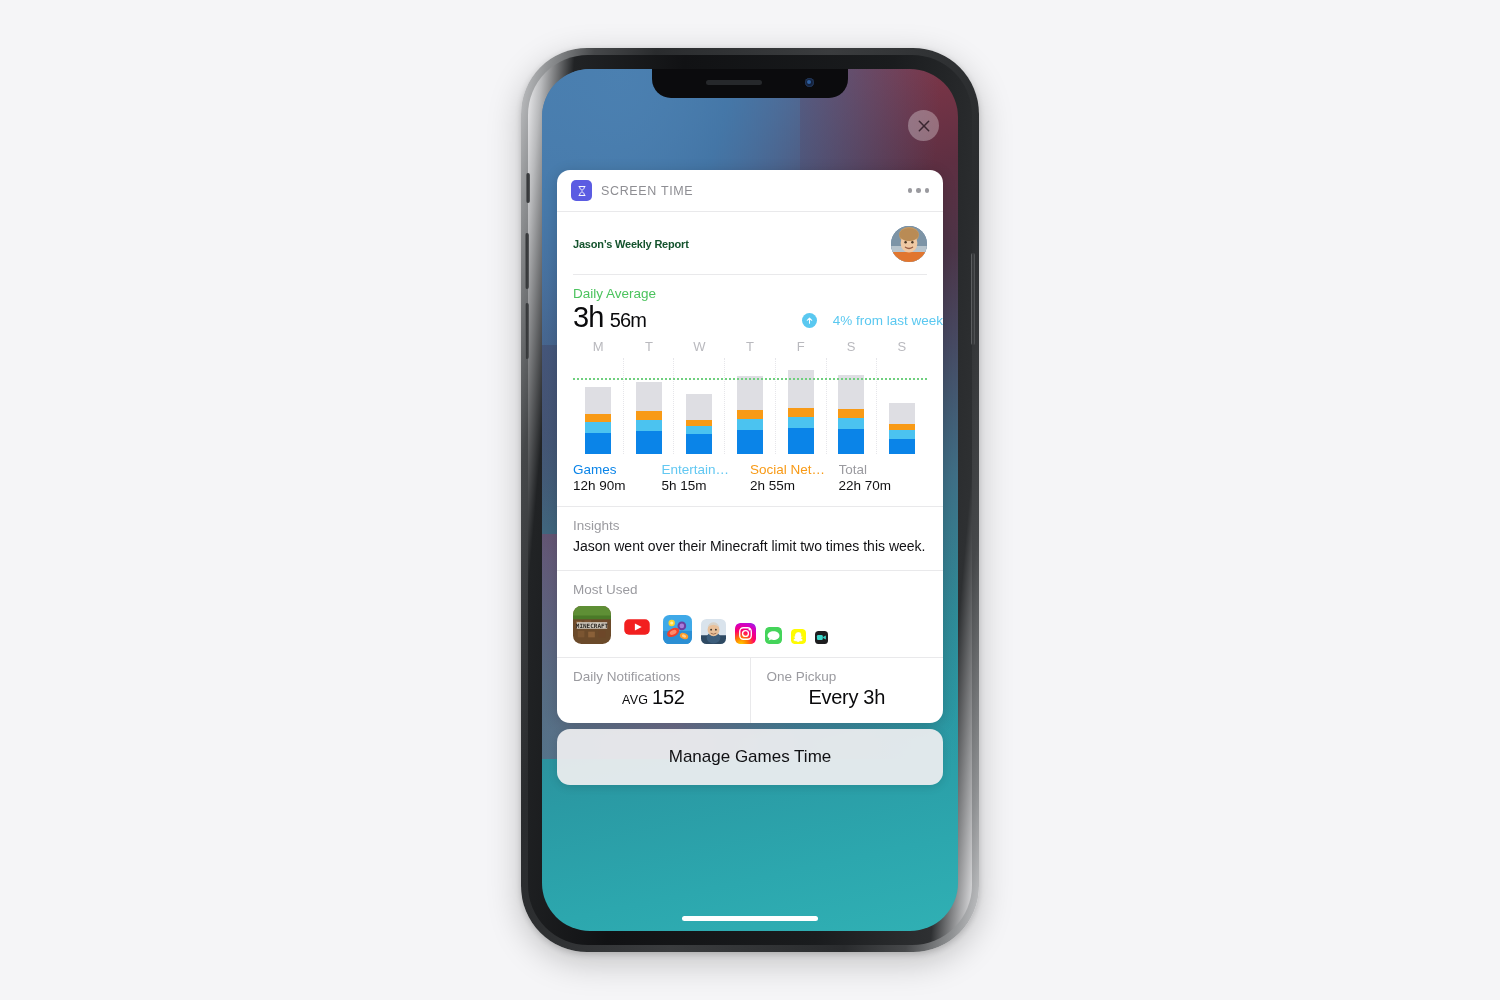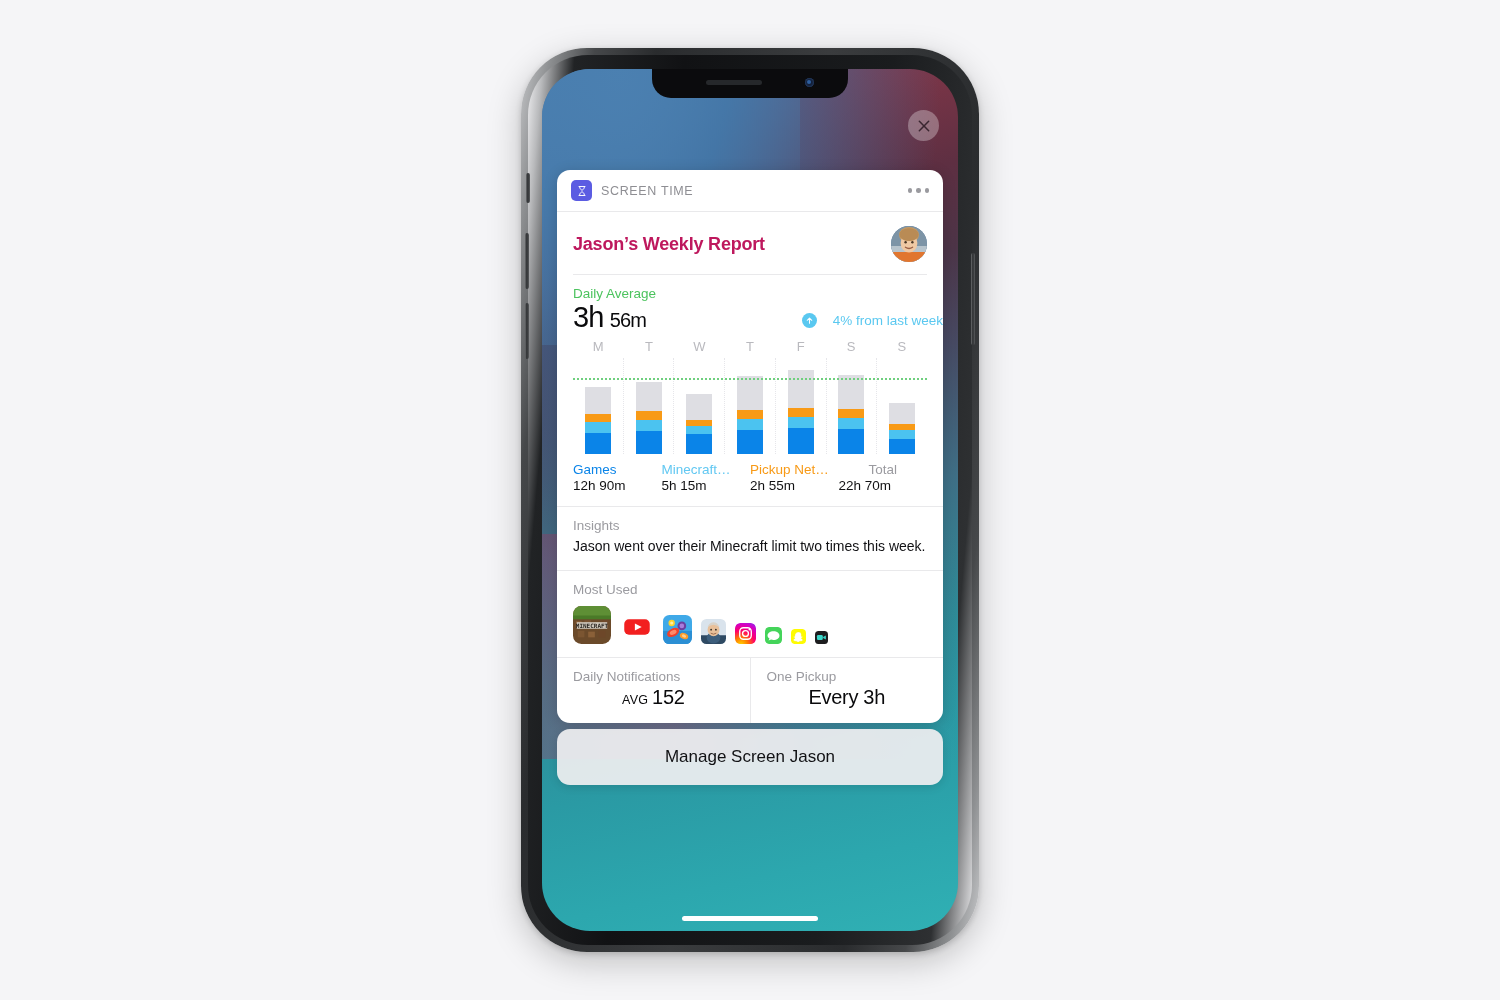--- a/index.html
+++ b/index.html
@@ -143,21 +143,21 @@
     color: #8e8e93;
   }
   .dots { margin-left: auto; display: flex; gap: 4px; cursor: pointer; }
   .dots i { width: 4.5px; height: 4.5px; border-radius: 50%; background: #9a9a9f; display: block; }
 
   
   .report-head {
     padding: 14px 16px 0 16px;
     display: flex; align-items: center;
   }
-  .report-title { font-size: 18px; font-weight: bold; color: #be185d; letter-spacing: -.2px; }
+  .report-title { font-size: 11px; font-weight: bold; color: #14532d; letter-spacing: -.2px; }
   .avatar {
     margin-left: auto;
     width: 36px; height: 36px; border-radius: 50%;
     overflow: hidden; position: relative;
     background: #5d7fa0;
     flex: 0 0 auto;
   }
   .avatar svg { width: 100%; height: 100%; display: block; }
 
   .divider { height: 1px; background: #e9e9eb; margin: 12px 16px 0 16px; }
@@ -213,21 +213,21 @@
   .seg.games  { background: #0a84e8; }
 
   
   .legend { display: flex; margin: 8px 16px 0 16px; padding-bottom: 13px; }
   .leg { flex: 1; }
   .leg-name { font-size: 13.5px; white-space: nowrap; overflow: hidden; }
   .leg-val { font-size: 13.5px; color: #121214; margin-top: 1px; }
   .c-games  { color: #0a84e8; }
   .c-ent    { color: #62c8f2; }
   .c-social { color: #f89a16; }
-  .c-total  { color: #9b9ba0; text-align: center; }
+  .c-total  { color: #9b9ba0; }
 
   .sep { height: 1px; background: #e9e9eb; }
 
   
   .insights { padding: 11px 16px 13px 16px; }
   .sec-label { font-size: 13.5px; color: #9b9ba0; }
   .insight-text { font-size: 14px; color: #111114; line-height: 1.45; margin-top: 3px; }
 
   
   .mostused { padding: 11px 16px 13px 16px; }
@@ -411,25 +411,25 @@
                 </div>
               </div>
           </div>
 
           <div class="legend" id="legend">
               <div class="leg">
                 <div class="leg-name c-games">Games</div>
                 <div class="leg-val">12h 90m</div>
               </div>
               <div class="leg">
-                <div class="leg-name c-ent">Minecraft…</div>
+                <div class="leg-name c-ent">Entertain…</div>
                 <div class="leg-val">5h 15m</div>
               </div>
               <div class="leg">
-                <div class="leg-name c-social">Pickup Net…</div>
+                <div class="leg-name c-social">Social Net…</div>
                 <div class="leg-val">2h 55m</div>
               </div>
               <div class="leg">
                 <div class="leg-name c-total">Total</div>
                 <div class="leg-val">22h 70m</div>
               </div>
             </div>
 
           <div class="sep"></div>
 
@@ -540,20 +540,20 @@
               </div>
               <div class="stat">
                 <div class="sec-label">One Pickup</div>
                 <div class="stat-val"><span>Every 3h</span></div>
               </div>
             </div>
 
         </div>
 
         <div class="manage" id="managebtn" style="top: 660px;">
-          <span>Manage Screen Jason</span>
+          <span>Manage Games Time</span>
         </div>
 
         <div class="home-indicator"></div>
       </div>
     </div>
   </div>
 </div>
 
 </body></html>

